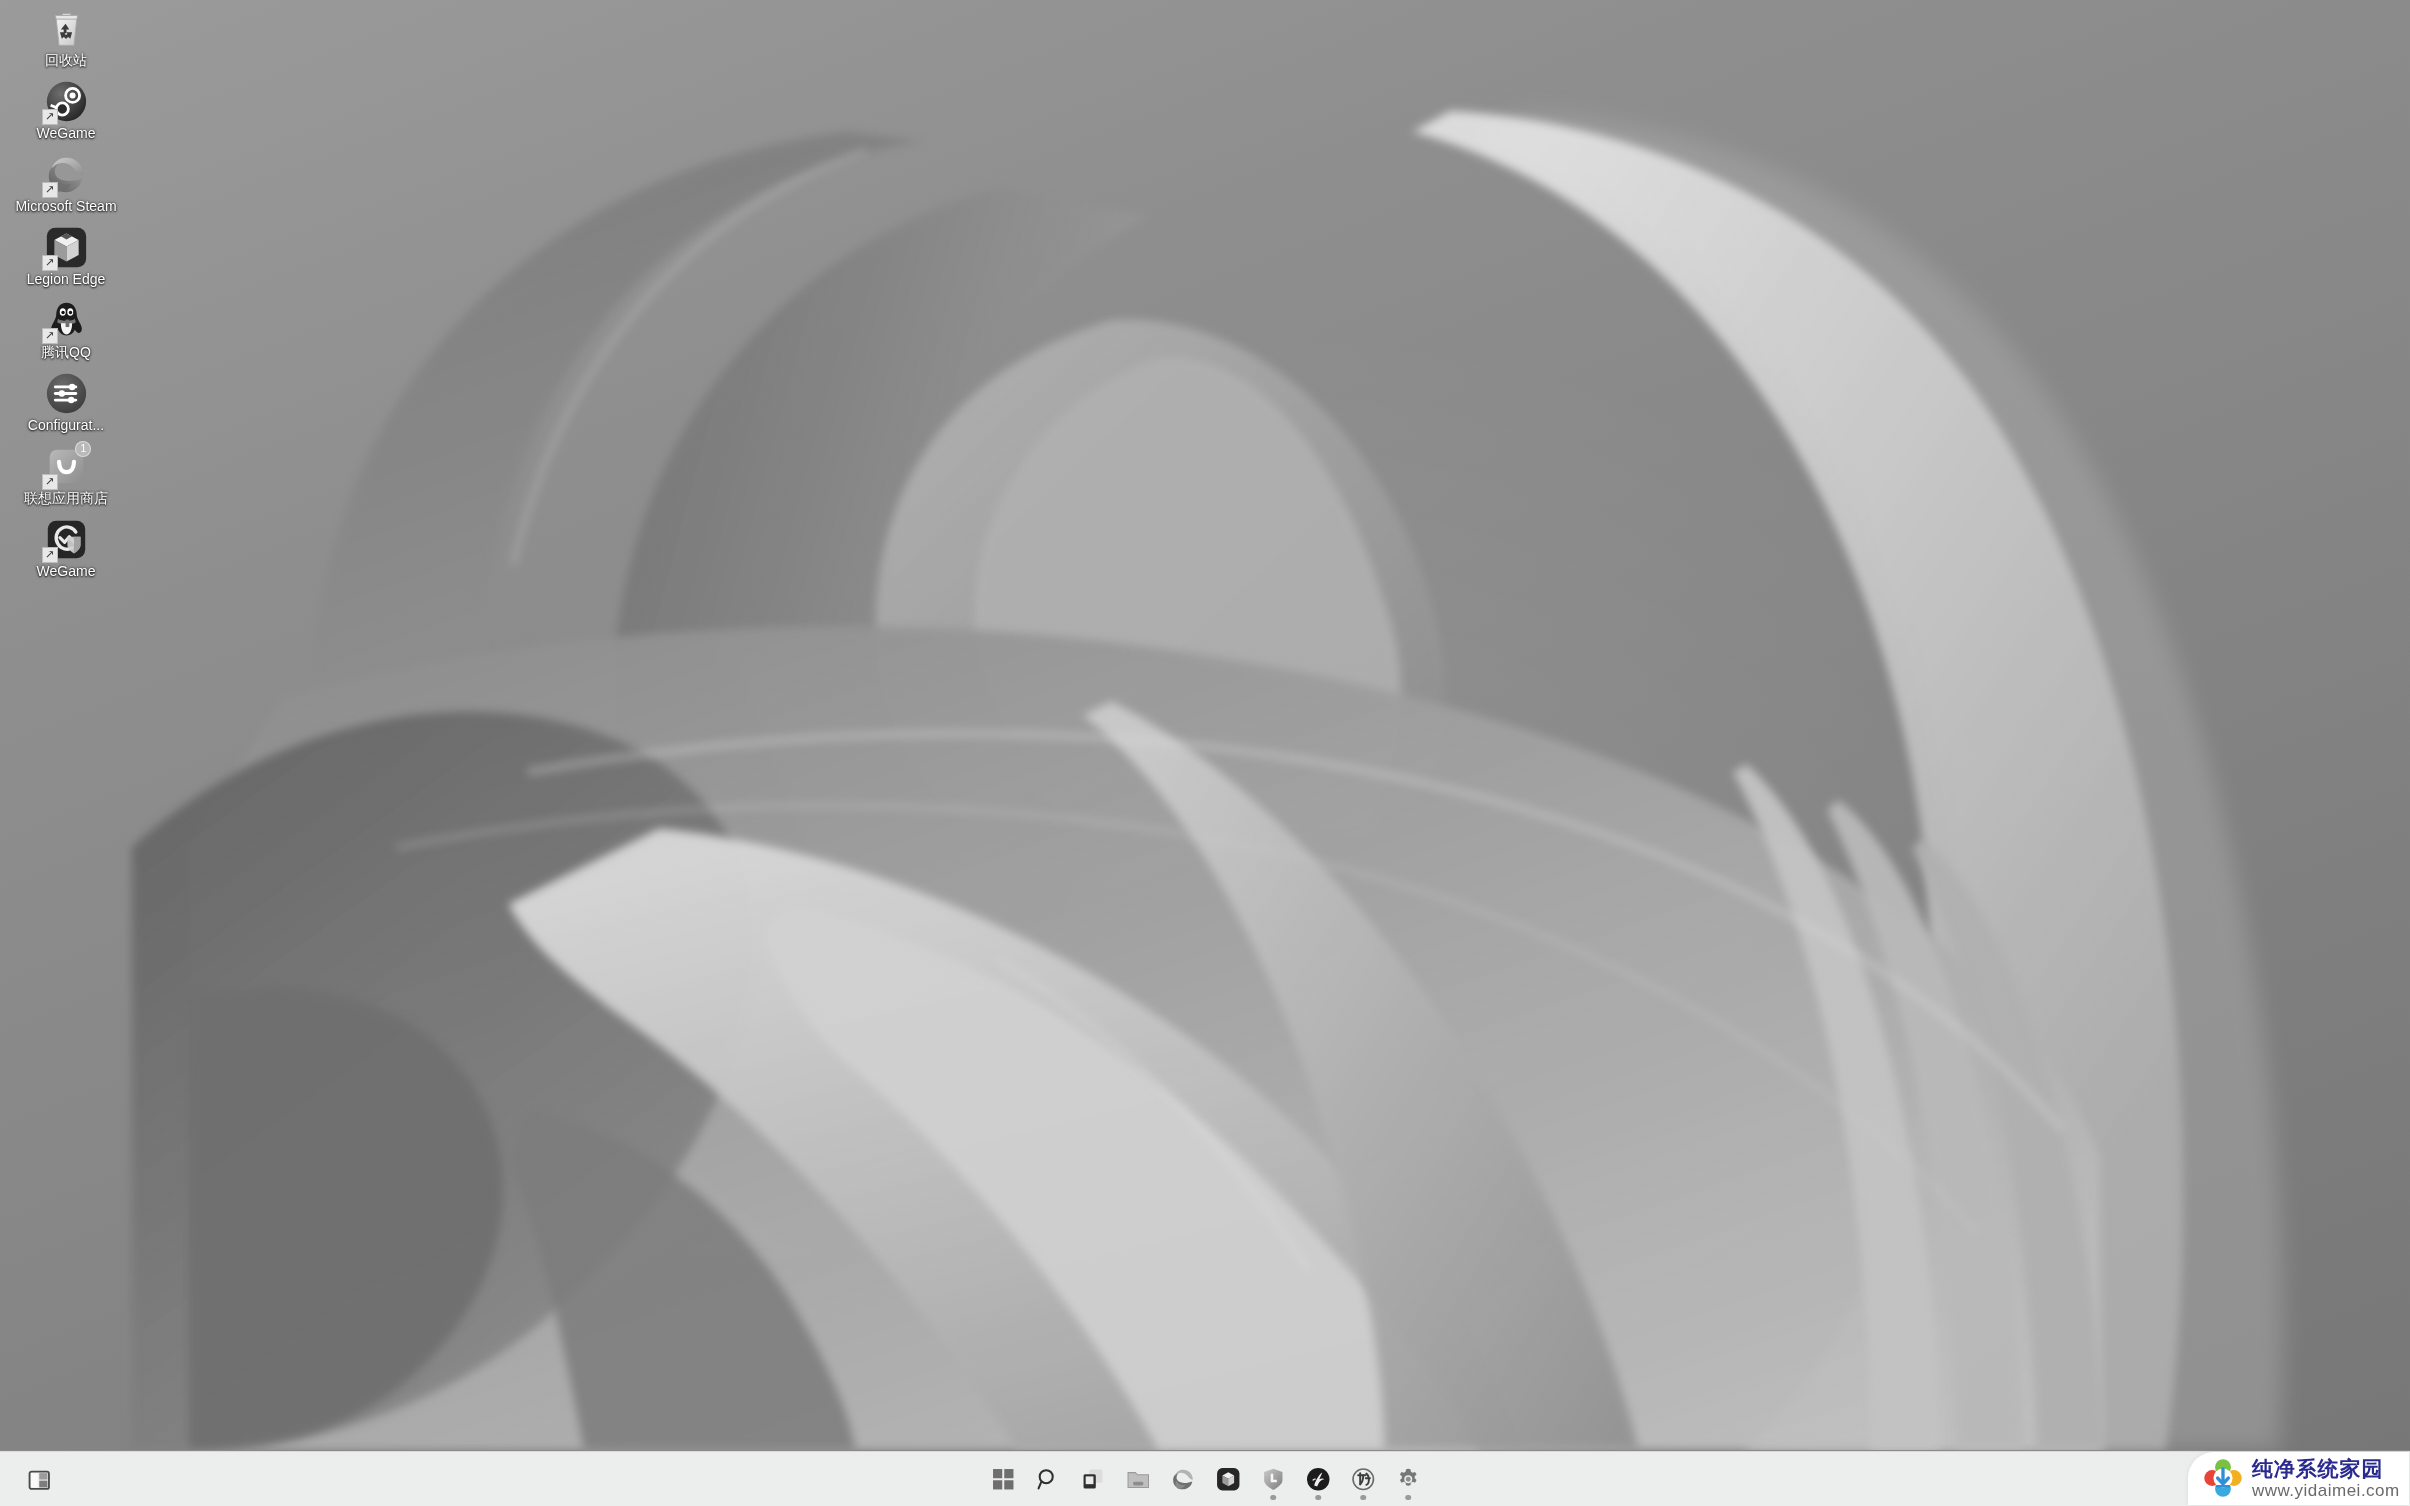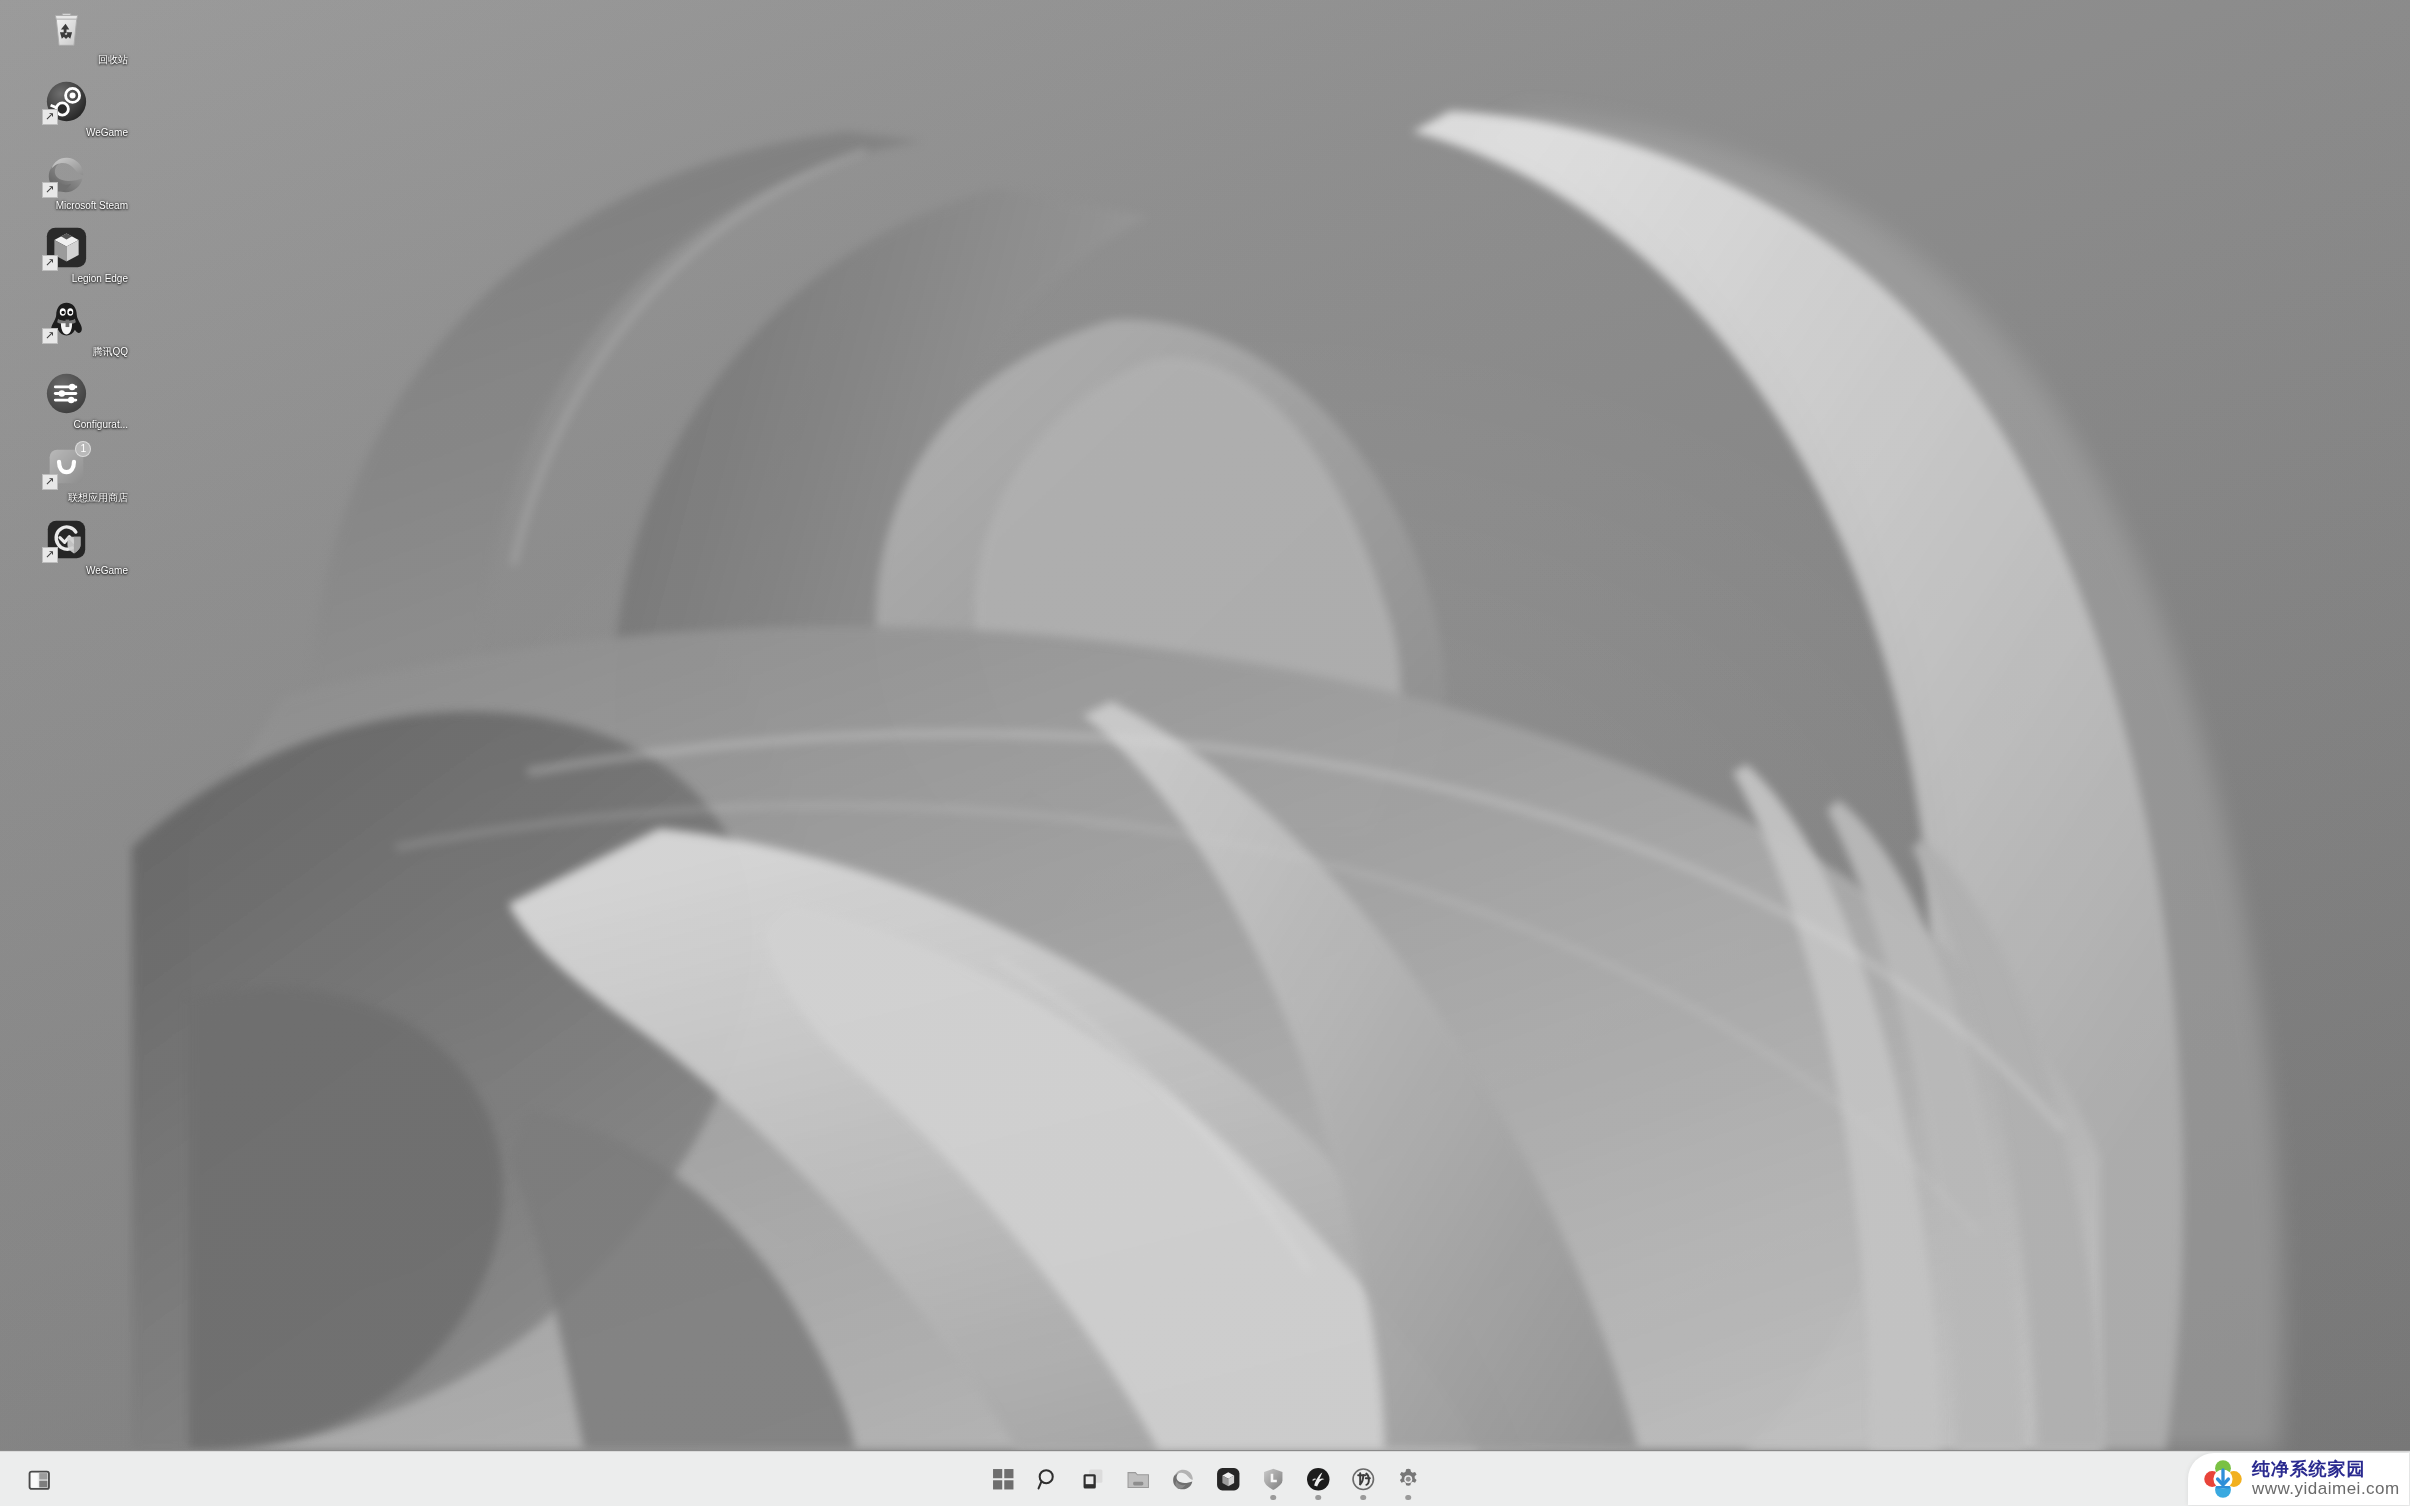--- a/index.html
+++ b/index.html
@@ -30,21 +30,21 @@
     display:flex; flex-direction:column; align-items:center;
     padding-top:1.9px;
     cursor:default; position:relative;
   }
   .di-glyph{
     width:45px; height:45px; position:relative;
     display:flex; align-items:center; justify-content:center;
     margin-bottom:2.8px;
   }
   .di-label{
-    color:#fff; font-size:10px; line-height:14px; text-align:right;
+    color:#fff; font-size:14px; line-height:14px; text-align:center;
     width:124px;
     text-shadow:0 0 2.8px rgba(0,0,0,.85), 0 0.9px 1.9px rgba(0,0,0,.75);
     word-break:break-all;
   }
   .shortcut-arrow{
     position:absolute; left:-1.9px; bottom:-0.9px;
     width:16px; height:16px; background:#e8e8e8;
     border:0.9px solid #bcbcbc;
     display:flex; align-items:center; justify-content:center;
     font-size:11.3px; color:#3a3a3a; line-height:1;
@@ -97,21 +97,21 @@
   #watermark{
     position:absolute; right:1.9px; bottom:1.9px;
     background:#fff; border-radius:26px 0 0 0;
     padding:5.6px 9.4px 6.6px 15px;
     display:flex; align-items:center; gap:8.5px;
     box-shadow:0 0 5.6px rgba(0,0,0,.08);
   }
   #wm-logo{ width:40px; height:40px; flex:0 0 40px; position:relative; }
   #wm-text{ display:flex; flex-direction:column; line-height:1; }
   #wm-title{
-    font-size:18px; font-weight:bold; color:#2a2a8f; letter-spacing:0.9px;
+    font-size:21px; font-weight:bold; color:#2a2a8f; letter-spacing:0.9px;
   }
   #wm-url{ font-size:17px; color:#6a6a6a; letter-spacing:0.5px; margin-top:2.8px; }
 </style>
 </head>
 <body>
 
 <div id="wallpaper">
   <svg viewBox="0 0 2560 1540" preserveAspectRatio="none">
     <defs>
       <linearGradient id="gA" x1="0" y1="0" x2="1" y2="1">

